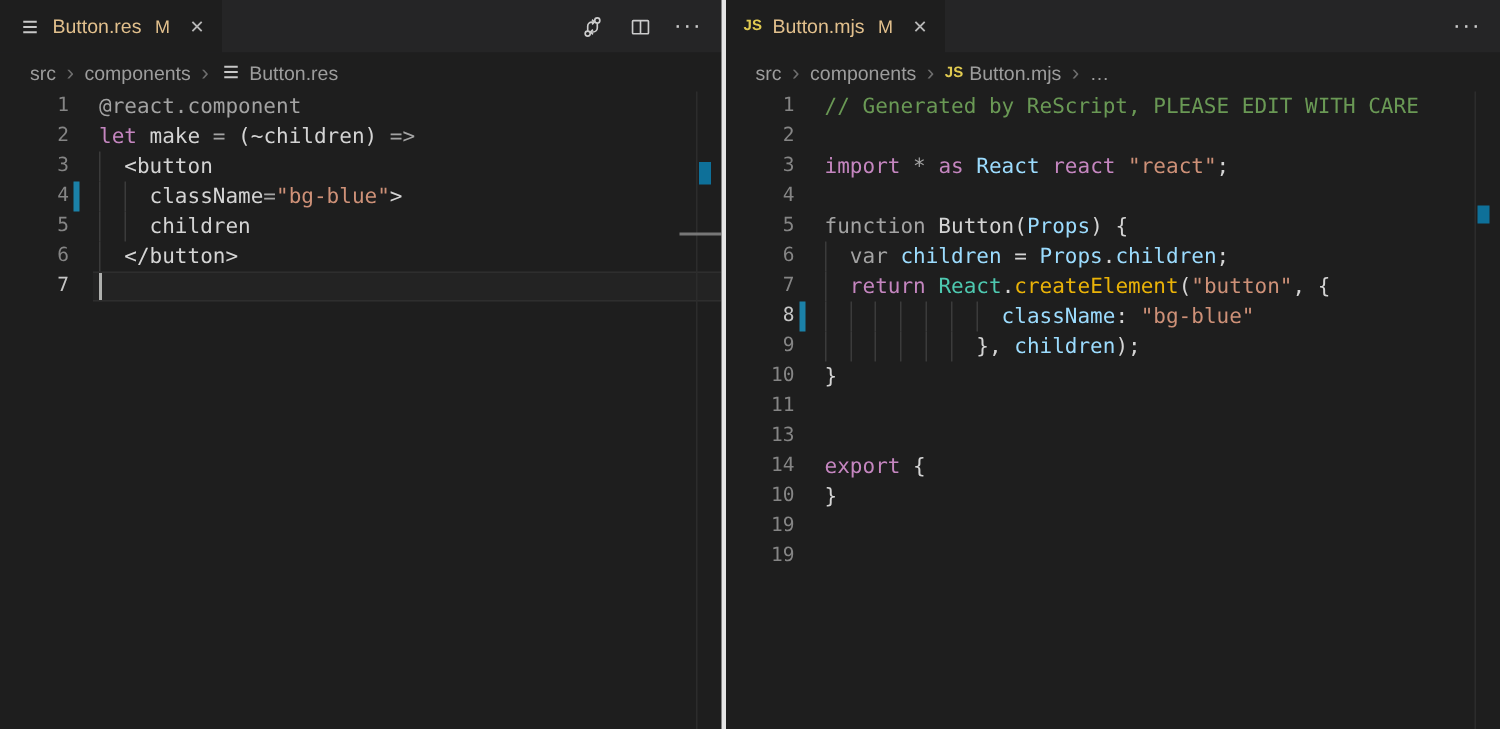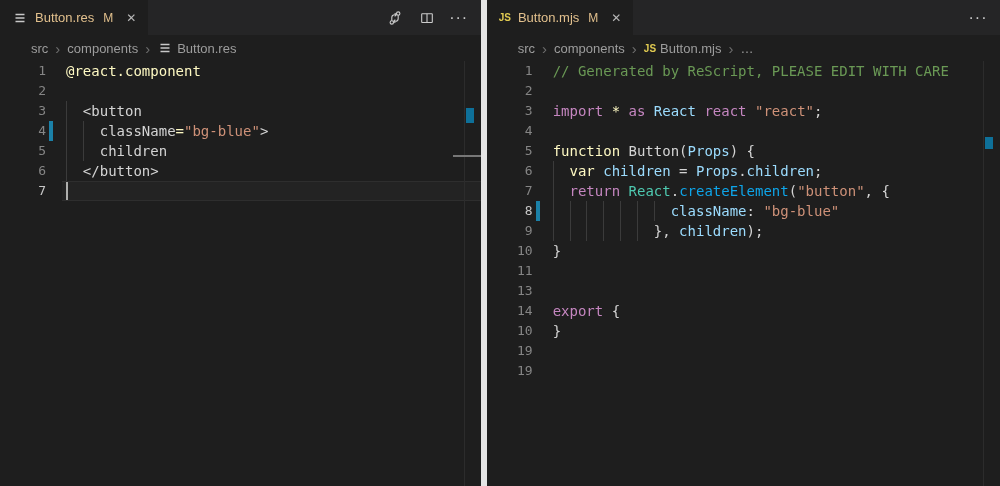--- a/index.html
+++ b/index.html
@@ -3,49 +3,49 @@
 <meta charset="utf-8">
 <style>
   * { margin:0; padding:0; box-sizing:border-box; }
   body { background:#000; }
   .app{
     position:relative; width:1000px; height:486px;
     background:#1e1e1e; display:flex; overflow:hidden;
     font-family:"Liberation Sans", sans-serif;
   }
   .pane{ position:relative; width:500px; height:486px; overflow:hidden; }
-  .pane.right{ width:540px; border-left:6px solid #e5e5e5; }
+  .pane.right{ width:540px; border-left:3px solid #e5e5e5; }
 
   
   .tabbar{ height:35px; background:#252526; display:flex; justify-content:space-between; align-items:stretch; }
   .tabs{ display:flex; }
   .tab{ background:#1e1e1e; display:flex; align-items:center; gap:7px; padding:0 12px; cursor:pointer; }
   .tab-label{ font-size:13px; color:#e2c08d; }
   .tab-badge{ font-size:12px; color:#e2c08d; margin-left:2px; }
   .tab-close{ font-size:12px; color:#b8b8b8; margin-left:6px; line-height:1; }
   .tab-actions{ display:flex; align-items:center; gap:8px; padding-right:10px; }
   .action{ width:24px; height:24px; display:flex; align-items:center; justify-content:center; color:#cccccc; }
   .action .dots{ font-size:16px; color:#cccccc; letter-spacing:1px; }
 
   
-  .breadcrumb{ height:26px; display:flex; align-items:center; gap:6px; padding-left:31px; font-size:13px; color:#9d9d9d; background:#1e1e1e; }
+  .breadcrumb{ height:26px; display:flex; align-items:center; gap:6px; padding-left:20px; font-size:13px; color:#9d9d9d; background:#1e1e1e; }
   .crumb{ display:flex; align-items:center; gap:4px; cursor:pointer; }
   .crumb-sep{ color:#6e6e6e; font-size:15px; line-height:1; padding:0 1px; }
 
   
   .code{ position:absolute; top:61px; left:0; right:0; bottom:0; font-family:"DejaVu Sans Mono", monospace; font-size:14px; line-height:20px; }
   .line{ position:relative; height:20px; display:flex; white-space:pre; }
   .gutter{ flex:none; width:46px; text-align:right; color:#858585; font-size:13px; line-height:20px; }
   .gutter.active{ color:#c6c6c6; }
   .gutter-mod{ position:absolute; left:49px; top:0; width:4px; height:20px; background:#1b81a8; }
   .line-content{ position:relative; margin-left:20px; color:#d4d4d4; }
   .guide{ position:absolute; top:0; bottom:0; width:1px; background:#3b3b3b; }
   .tk{ position:relative; }
-  .tk-fg{ color:#d4d4d4; } .tk-kp{ color:#c586c0; } .tk-kb{ color:#fef9c3; }
-  .tk-var{ color:#9cdcfe; } .tk-str{ color:#ce9178; } .tk-fn{ color:#0ea5e9; }
+  .tk-fg{ color:#d4d4d4; } .tk-kp{ color:#c586c0; } .tk-kb{ color:#a3a3a3; }
+  .tk-var{ color:#9cdcfe; } .tk-str{ color:#ce9178; } .tk-fn{ color:#eab308; }
   .tk-cls{ color:#4ec9b0; } .tk-cm{ color:#6a9955; }
   .cursor{ position:absolute; top:1px; width:1.5px; height:18px; background:#aeafad; }
   .current-line{ position:absolute; left:62px; right:0; height:20px; border-top:1px solid #2e2e2e; border-bottom:1px solid #2e2e2e; background:rgba(255,255,255,0.025); }
 
   
   .ruler-border{ position:absolute; top:61px; bottom:0; right:16px; width:1px; background:#2c2c2c; }
   .ruler-mod{ position:absolute; right:7px; width:8px; background:#0e7099; }
   .ruler-cursor{ position:absolute; right:0; width:28px; height:2px; background:#777777; }
 
   .js-badge{ color:#e0ca51; font-weight:bold; font-size:10px; font-family:"Liberation Sans",sans-serif; }
@@ -101,21 +101,21 @@
         <span class="crumb">
           <svg width="16" height="16" viewBox="0 0 16 16" class="icon">
             <path d="M3.5 4.5h9M3.5 8h9M3.5 11.5h9" stroke="#c8c8c8" stroke-width="1.4" fill="none"></path>
           </svg>
           <span>Button.res</span>
         </span>
       </div>
       <div class="code">
         <div class="current-line" style="top: 120px;"></div>
         <div class="line"><div class="gutter">1</div><div class="line-content"><span class="tk tk-kb">@react.component</span></div></div>
-        <div class="line"><div class="gutter">2</div></div>
+        <div class="line"><div class="gutter">2</div><div class="line-content"><span class="tk tk-kp">let</span><span class="tk tk-fg"> make </span><span class="tk tk-kb">=</span><span class="tk tk-fg"> (~children) </span><span class="tk tk-kb">=&gt;</span></div></div>
         <div class="line"><div class="gutter">3</div><div class="line-content"><span class="guide" style="left: 0ch;"></span><span class="tk tk-fg">  &lt;button</span></div></div>
         <div class="line"><div class="gutter">4</div><div class="gutter-mod"></div><div class="line-content"><span class="guide" style="left: 0ch;"></span><span class="guide" style="left: 2ch;"></span><span class="tk tk-fg">    className</span><span class="tk tk-kb">=</span><span class="tk tk-str">"bg-blue"</span><span class="tk tk-fg">&gt;</span></div></div>
         <div class="line"><div class="gutter">5</div><div class="line-content"><span class="guide" style="left: 0ch;"></span><span class="guide" style="left: 2ch;"></span><span class="tk tk-fg">    children</span></div></div>
         <div class="line"><div class="gutter">6</div><div class="line-content"><span class="guide" style="left: 0ch;"></span><span class="tk tk-fg">  &lt;/button&gt;</span></div></div>
         <div class="line"><div class="gutter active">7</div><div class="line-content"><span class="cursor" style="left: 0ch;"></span></div></div>
       </div>
       <div class="ruler-border"></div>
       <div class="ruler-mod" style="top: 107.789px; height: 15.5963px;"></div>
       <div class="ruler-cursor" style="top: 154.578px;"></div>
     </div>

